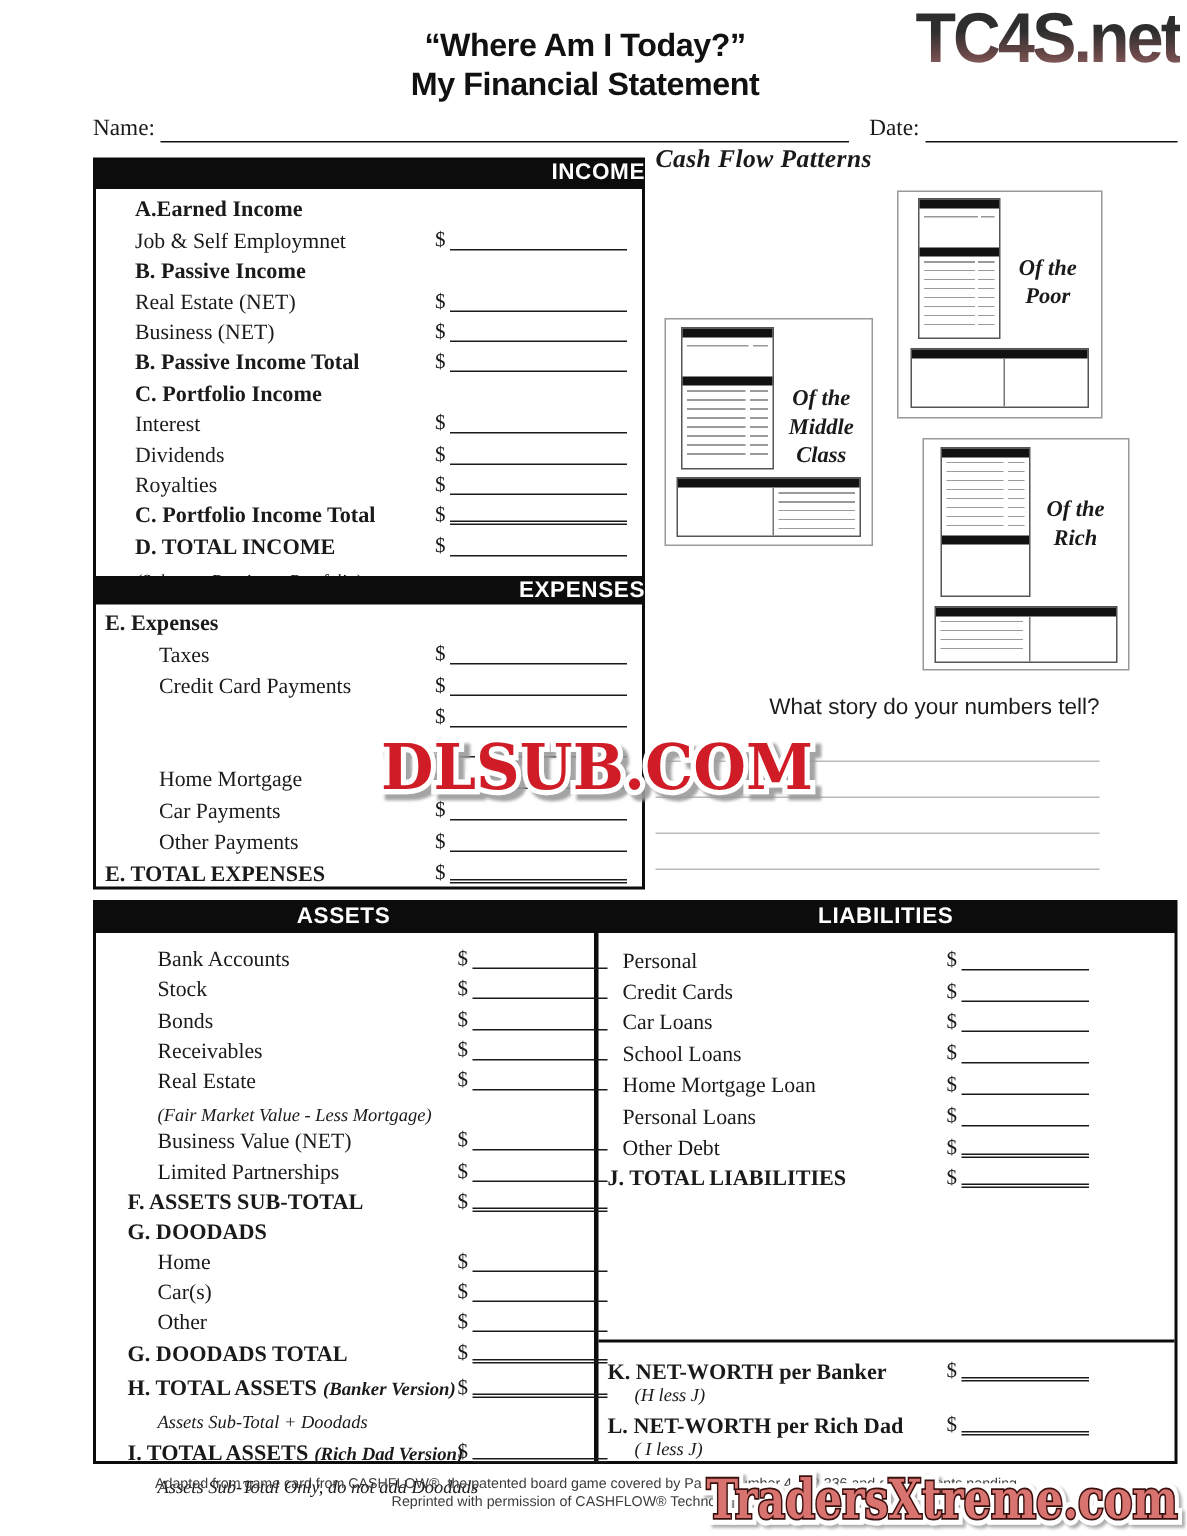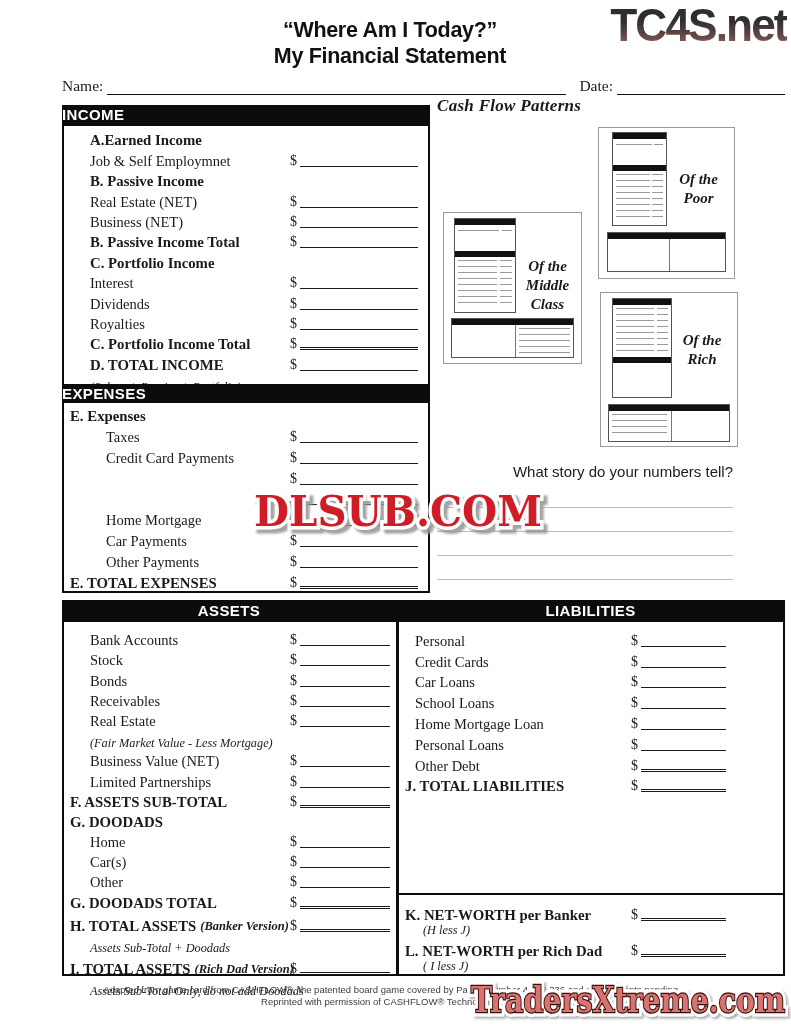--- a/index.html
+++ b/index.html
@@ -19,21 +19,21 @@
     -webkit-background-clip:text; background-clip:text; color:transparent; }
   #name-row { position:absolute; left:62px; top:77px; width:723px; display:flex; align-items:flex-end;
     font-size:15.5px; }
   .wline { border-bottom:1.4px solid #111; height:17px; }
   #name-line { flex:1; margin:0 13px 0 4px; }
   #date-line { width:168px; margin-left:4px; }
 
   
   .hbar { position:absolute; background:#0c0c0c; color:#fff; z-index:3;
     font-family:"Liberation Sans", sans-serif; font-weight:bold; font-size:15px;
-    display:flex; align-items:center; justify-content:flex-start; letter-spacing:0.4px; }
+    display:flex; align-items:center; justify-content:flex-end; letter-spacing:0.4px; }
   .hbl { text-align:center; }
 
   
   .fbox { position:absolute; border:2px solid #0c0c0c; box-sizing:border-box; background:#fff; }
 
   
   .r { position:relative; display:flex; align-items:flex-end; padding-left:6px; }
   .t { font-size:14.5px; line-height:16px; white-space:nowrap; }
   .sec .t, .tot .t { font-weight:bold; font-size:14.8px; }
   .sfx { font-weight:bold; font-style:italic; font-size:12.5px; margin-left:4px; line-height:15px; }
@@ -45,21 +45,21 @@
   .dd .ln { border-bottom:3px double #1a1a1a; height:14px; }
 
   #income-rows { position:absolute; left:0; right:0; top:2px; }
   #income-rows .r { height:20.4px;padding-left:26px; }
   #expense-rows { position:absolute; left:0; right:0; top:277px; }
   #expense-rows .r { height:20.9px; }
   .inc .itm { padding-left:42px; }
   .inc .m { left:226px; width:128px; }
   .inc .ntr { padding-left:42px; }
 
-  #assets-pane { position:absolute; left:0; top:0; width:332px; padding-top:6px; }
+  #assets-pane { position:absolute; left:15px; top:0; width:332px; padding-top:6px; }
   #assets-pane .r { height:20.2px; }
   .ast .itm { padding-left:26px; }
   .ast .m { left:226px; width:100px; }
   .ast .ntr { padding-left:26px; }
   .gap3 { margin-top:3px; }
 
   #liab-pane { position:absolute; left:335px; right:0; top:0; padding-top:6px; }
   #liab-pane .r { height:20.8px; }
   .lia .itm { padding-left:16px; }
   .lia .m { left:232px; width:95px; }
@@ -297,21 +297,21 @@
       </div>
     </div>
     <div class="bs" style="left:7px;top:105px;width:123px;height:40px">
       <div class="tbar"></div>
       <div class="vd" style="left:52%"></div>
       <div class="lg" style="left:calc(52% + 4px);right:3px;top:9px;bottom:3px"></div>
     </div>
     <div class="dlabel" style="left:72px;right:2px;top:44px">Of the Middle Class</div>
   </div>
 
-  <div class="diagram" style="left:600px;top:292px;width:136px;height:153px">
+  <div class="diagram" style="left:615px;top:292px;width:136px;height:153px">
     <div class="stmt" style="left:11px;top:5px;width:60px;height:100px">
       <div class="tbar"></div>
       <div class="darea" style="height:52px">
         <div class="lg" style="left:3px;right:17px;top:3px;bottom:3px"></div>
         <div class="lg" style="right:3px;width:11px;top:3px;bottom:3px"></div>
       </div>
       <div class="tbar"></div>
       <div class="darea" style="height:34px"></div>
     </div>
     <div class="bs" style="left:7px;top:111px;width:122px;height:38px">

